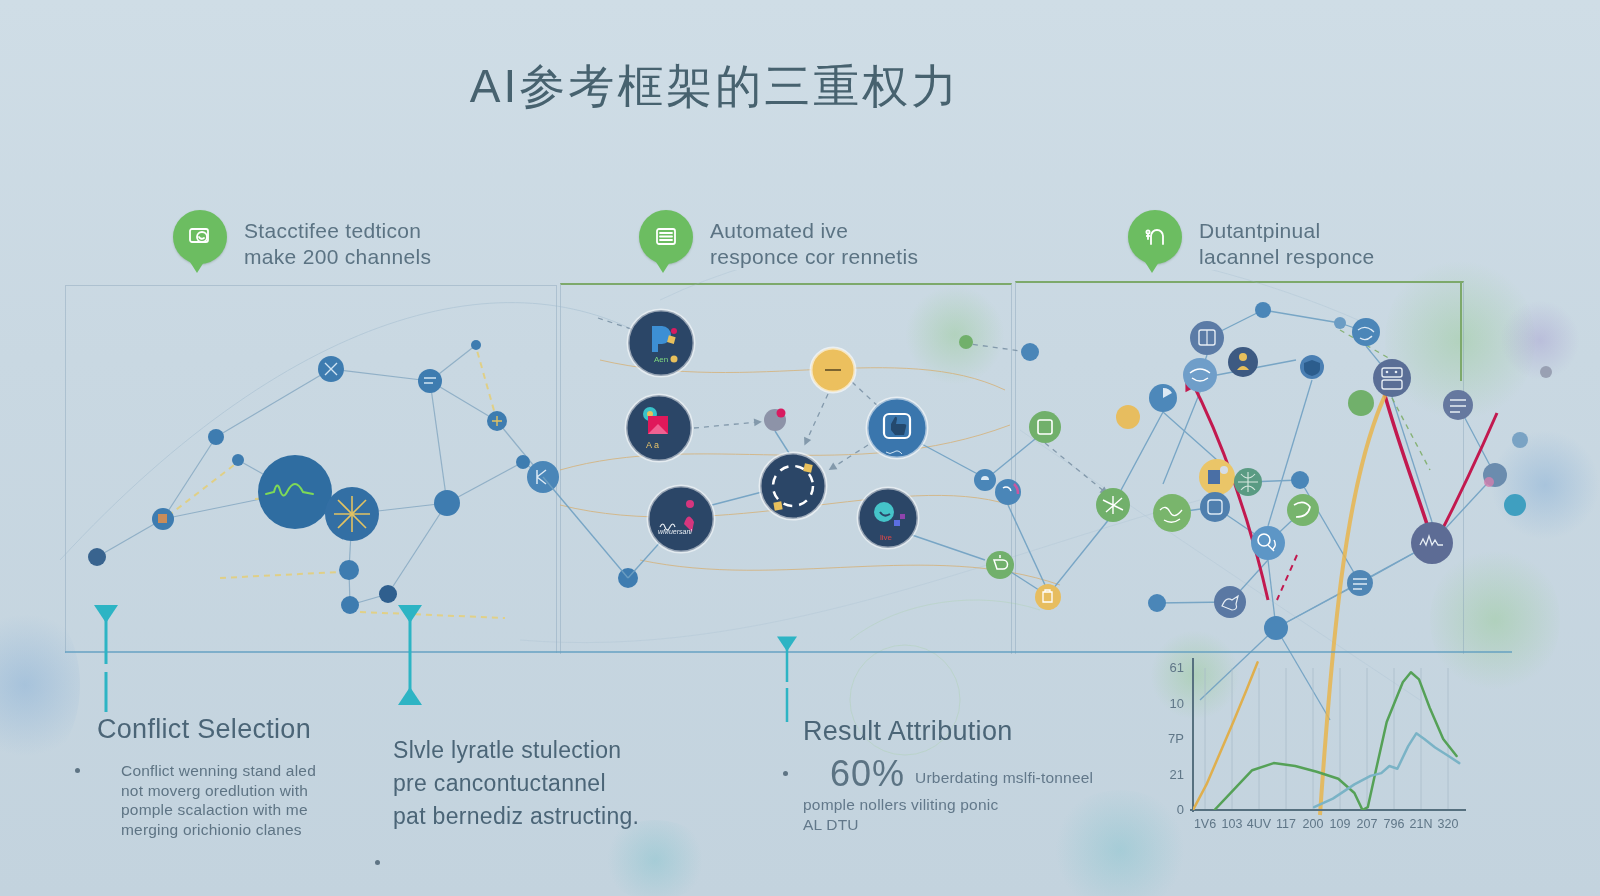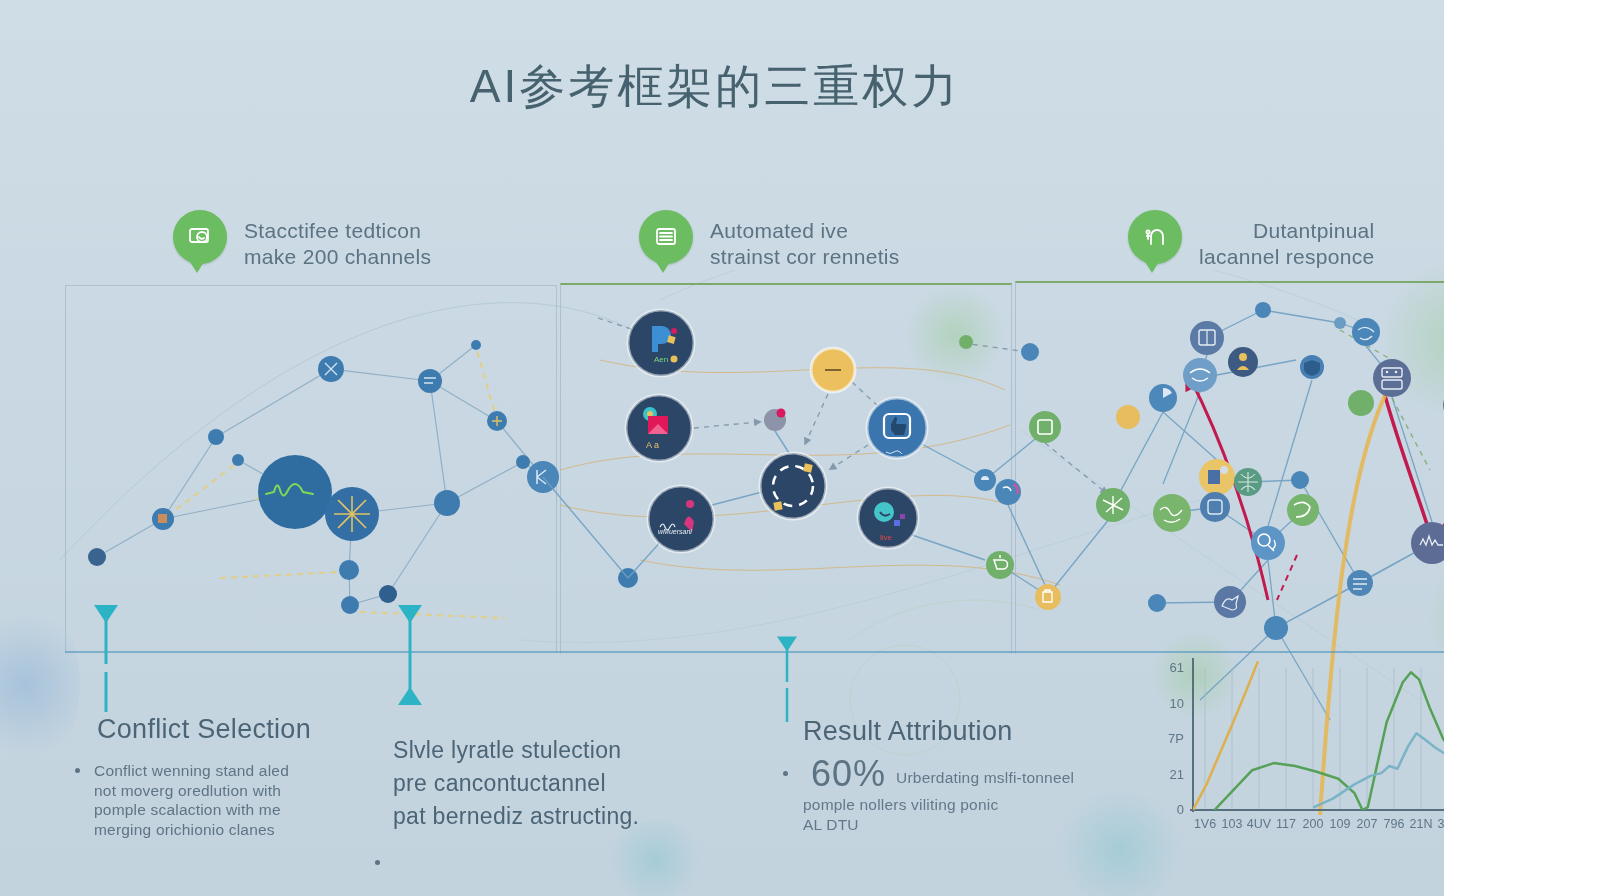--- a/index.html
+++ b/index.html
@@ -1,17 +1,17 @@
 <!DOCTYPE html>
 <html><head>
 <meta charset="utf-8">
 <style>
   html,body{margin:0;padding:0;}
   body{font-family:"Liberation Sans", sans-serif;}
-  .stage{position:relative;width:1444px;height:896px;overflow:hidden;
+  .stage{position:relative;width:1600px;height:896px;overflow:hidden;
     background:linear-gradient(180deg,#cfdde6 0%,#c9d8e2 40%,#c3d3de 100%);}
   
   .blob{position:absolute;border-radius:50%;pointer-events:none;}
   .b-green{background:radial-gradient(circle,rgba(140,200,130,.38),rgba(140,200,130,0) 70%);}
   .b-teal{background:radial-gradient(circle,rgba(110,190,200,.35),rgba(110,190,200,0) 70%);}
   .b-blue{background:radial-gradient(circle,rgba(110,160,210,.35),rgba(110,160,210,0) 70%);}
   .b-purple{background:radial-gradient(circle,rgba(150,130,200,.30),rgba(150,130,200,0) 70%);}
 
   .page-title{position:absolute;top:56px;left:0;width:1430px;text-align:center;
     font-size:46px;letter-spacing:3px;color:#47626f;font-weight:500;}
@@ -29,21 +29,21 @@
   .panel.green-top{border-top:2px solid #7da96b;}
   .green-edge{position:absolute;background:#7da96b;}
 
   .scene{position:absolute;left:0;top:270px;width:1600px;height:626px;}
 
   .col{position:absolute;color:#5e7484;}
   .col h3{margin:0;font-size:27px;font-weight:500;color:#4b6577;letter-spacing:.3px;}
   .h-lines{font-size:23px;line-height:33px;color:#4b6577;letter-spacing:.3px;}
   .bullet-row{display:flex;margin-top:16px;}
   .bullet-dot{width:5px;height:5px;border-radius:50%;background:#5e7484;flex:0 0 auto;margin:7px 14px 0 0;}
-  .bullet-text{font-size:15.5px;line-height:19.5px;letter-spacing:.2px;}
+  .bullet-text{font-size:15.5px;line-height:19.5px;letter-spacing:.2px;margin-left:27px;}
   .stat-row{display:flex;align-items:flex-start;margin-top:8px;}
   .stat{font-size:36px;color:#5b7383;font-weight:400;line-height:38px;letter-spacing:1px;}
   .stat-rest{font-size:15.5px;color:#62788a;margin:14px 0 0 10px;letter-spacing:.2px;}
   .stat-lines{font-size:15.5px;line-height:20px;color:#62788a;margin-top:2px;letter-spacing:.2px;}
 
   .minichart{position:absolute;left:1140px;top:632px;width:335px;height:215px;}
 </style>
 </head>
 <body>
 
@@ -79,24 +79,24 @@
       <div class="bubble">
         <svg width="28" height="28" viewBox="0 0 28 28" fill="none" stroke="#ffffff" stroke-width="1.8" stroke-linecap="round">
           <rect x="5" y="6" width="18" height="15" rx="2"></rect>
           <line x1="8" y1="10" x2="20" y2="10"></line>
           <line x1="8" y1="13.5" x2="20" y2="13.5"></line>
           <line x1="8" y1="17" x2="20" y2="17"></line>
         </svg>
       </div>
       <div class="f-text">
         <div>Automated ive</div>
-        <div>strainst cor rennetis</div>
-      </div>
-    </div>
-    <div class="feature" style="left:1128px;top:0;text-align:right;">
+        <div>responce cor rennetis</div>
+      </div>
+    </div>
+    <div class="feature" style="left:1128px;top:0;">
       <div class="bubble">
         <svg width="28" height="28" viewBox="0 0 28 28" fill="none" stroke="#ffffff" stroke-width="1.8" stroke-linecap="round">
           <path d="M10 21 V13 a6 6 0 0 1 12 0 V21"></path>
           <circle cx="7" cy="9" r="1.6"></circle>
           <path d="M7 11 v5 M5.8 13 h2.4"></path>
         </svg>
       </div>
       <div class="f-text">
         <div>Dutantpinual</div>
         <div>lacannel responce</div>
@@ -412,21 +412,21 @@
     </div>
     <div class="bullet-row" style="margin-top:20px;">
       <span class="bullet-dot"></span>
     </div>
   </div>
 
   <div class="col" style="left:783px;top:716px;width:340px;">
     <h3 style="margin-left:20px;">Result Attribution</h3>
     <div class="stat-row">
       <span class="bullet-dot" style="margin-top:16px;"></span>
-      <span class="stat" style="margin-left:9px;">60%</span>
+      <span class="stat" style="margin-left:28px;">60%</span>
       <span class="stat-rest">Urberdating mslfi-tonneel</span>
     </div>
     <div class="stat-lines" style="margin-left:20px;">
       <div>pomple nollers viliting ponic</div>
       <div>AL  DTU</div>
     </div>
   </div>
 
   <svg class="minichart" id="minichart" viewBox="0 0 335 215">
       <line x1="65" y1="36" x2="65" y2="178" stroke="#a9bcc8" stroke-width="1" opacity="0.75"></line>

